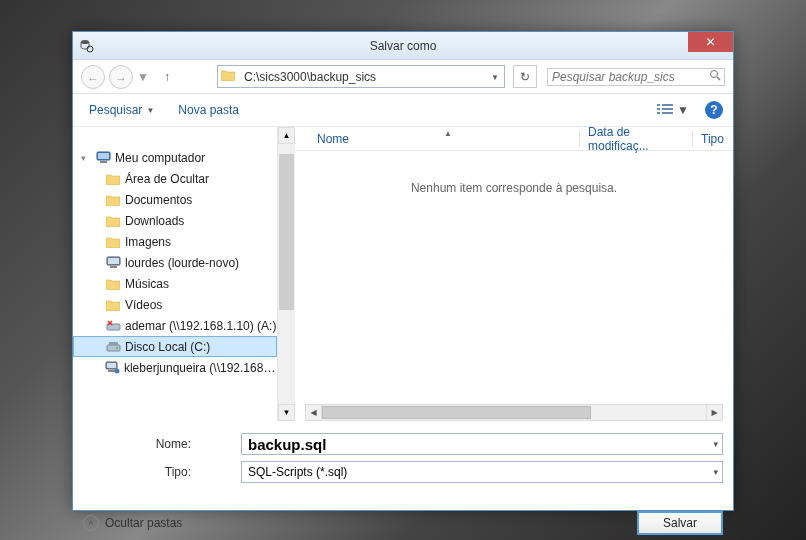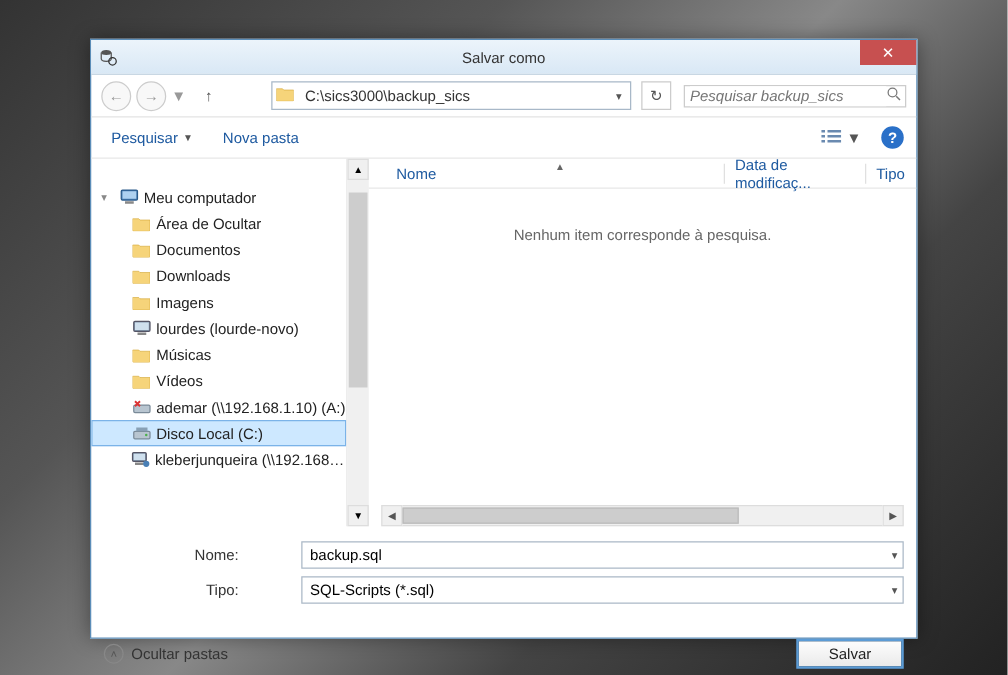--- a/index.html
+++ b/index.html
@@ -69,21 +69,21 @@
   .tree-vscroll { width: 17px; display: flex; flex-direction: column; }
   .tree-vscroll .sbtn { height: 17px; background: #f0f0f0; border: 1px solid #ddd; display: flex; align-items: center; justify-content: center; font-size: 8px; cursor: pointer; }
   .tree-vscroll .strack { flex: 1; background: #f0f0f0; position: relative; }
   .tree-vscroll .sthumb { position: absolute; top: 10px; left: 1px; right: 1px; height: 60%; background: #cdcdcd; }
   
   
   .form-area { padding: 12px 10px 6px 10px; }
   .form-row { display: flex; align-items: center; margin-bottom: 6px; gap: 40px; }
   .form-label { width: 118px; text-align: right; padding-right: 10px; color: #333; }
   .form-control { flex: 1; height: 22px; border: 1px solid #aab8c6; padding: 0 6px; display: flex; align-items: center; background: #fff; position: relative; }
-  .form-control input, .form-control select { border: none; outline: none; width: 100%; font-size: 12px; background: transparent; }
+  .form-control input, .form-control select { border: none; outline: none; width: 100%; font-size: 15px; background: transparent; font-weight: bold; }
   .form-control .drop { position: absolute; right: 4px; font-size: 9px; color: #555; cursor: pointer; }
   
   
   .footer { display: flex; align-items: center; padding: 16px 10px; gap: 10px; }
   .hide-folders { display: flex; align-items: center; gap: 6px; color: #333; cursor: pointer; }
   .hide-folders .circ { width: 16px; height: 16px; border: 1px solid #888; border-radius: 50%; display: flex; align-items: center; justify-content: center; font-size: 9px; color: #555; }
   .footer-spacer { flex: 1; }
   .btn { width: 86px; height: 24px; border: 1px solid #aab3bb; background: linear-gradient(#fdfdfd, #eaeaea); cursor: pointer; font-size: 12px; color: #222; }
   .btn.primary { border: 2px solid #5b9bd5; }
 </style>

